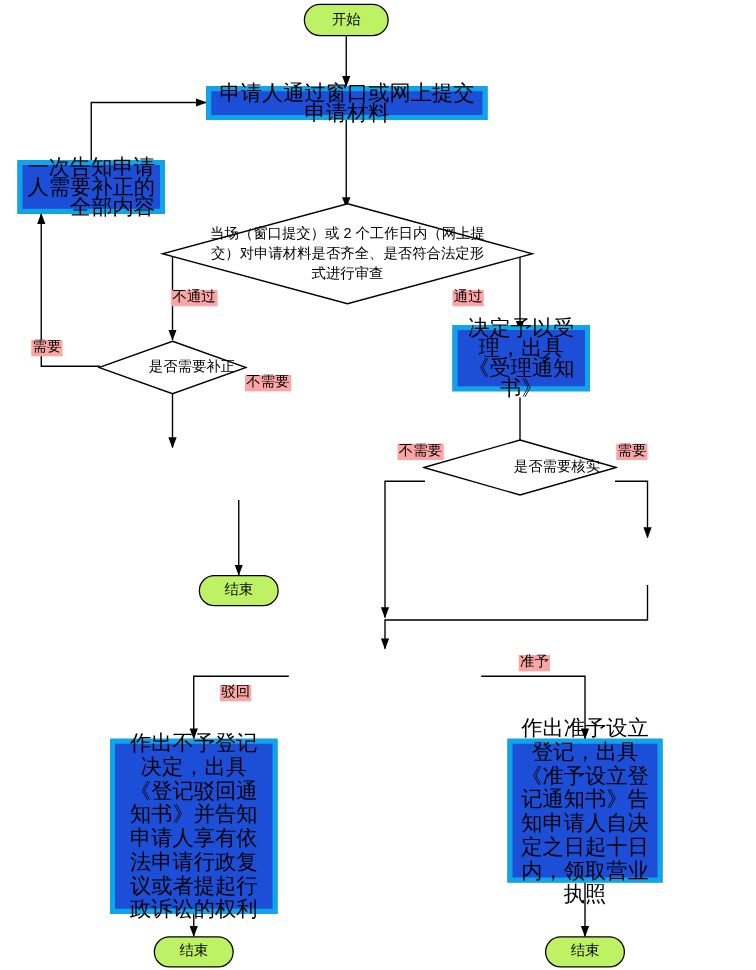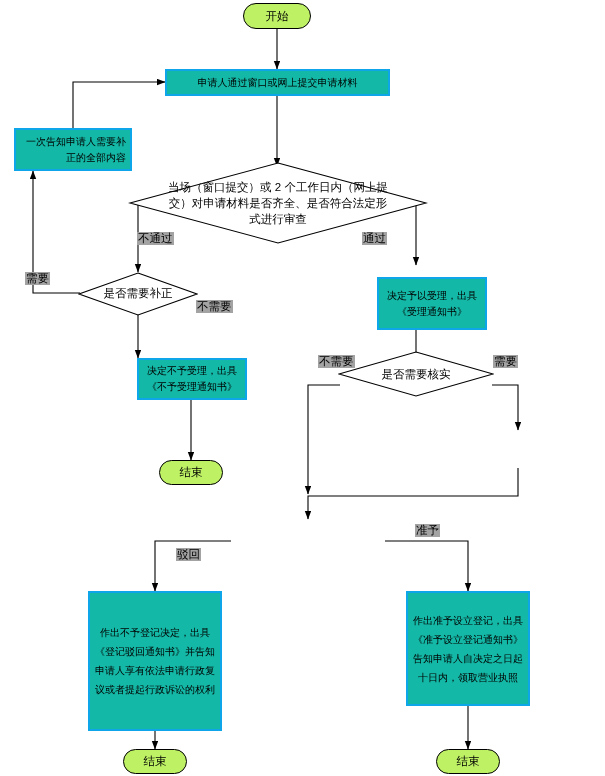--- a/index.html
+++ b/index.html
@@ -8,35 +8,35 @@
     background:#ffffff;
     font-family:"Liberation Sans","DejaVu Sans",sans-serif;
     color:#000;
     position:relative;
     overflow:hidden;
   }
   #diagram{position:absolute;left:0;top:0;width:605px;height:776px;}
   svg.lines{position:absolute;left:0;top:0;width:605px;height:776px;pointer-events:none;}
   .node{position:absolute;box-sizing:border-box;display:flex;align-items:center;justify-content:center;text-align:center;}
   .box{
-    border:2px solid #0ea5e9;background:#14b8a6;
-    font-size:10px;line-height:16px;padding:3px 4px;
+    border:4px solid #0ea5e9;background:#1d4ed8;
+    font-size:17px;line-height:16px;padding:3px 4px;
   }
   .terminator{
     border:1px solid #000;background:#bef264;border-radius:14px;
     font-size:11.5px;line-height:15px;
   }
   .diamond-wrap{position:absolute;}
   .diamond-wrap .dtext{
     position:absolute;left:0;top:0;width:100%;height:100%;
-    display:flex;align-items:center;justify-content:center;text-align:center;
+    display:flex;align-items:center;justify-content:flex-end;text-align:center;
     font-size:11.5px;line-height:16px;box-sizing:border-box;padding:0 6px;
   }
   .edge-label{
-    position:absolute;font-size:11.5px;line-height:13px;background:#a3a3a3;
+    position:absolute;font-size:11.5px;line-height:13px;background:#fca5a5;
     padding:0 1px;white-space:nowrap;
   }
 </style>
 </head>
 <body>
 
 <div id="diagram">
 
   <svg class="lines" viewBox="0 0 605 776">
     <defs>
@@ -98,36 +98,33 @@
 
   <div class="diamond-wrap" style="left:128px;top:161px;width:300px;height:84px;">
     <svg width="300" height="84" viewBox="0 0 300 84">
       <polygon points="150,2 298,42 150,82 2,42" fill="#fff" stroke="#000" stroke-width="1.1"></polygon>
     </svg>
     <div class="dtext" style="padding:0 38px;">
       <span>当场（窗口提交）或 2 个工作日内（网上提交）对申请材料是否齐全、是否符合法定形式进行审查</span>
     </div>
   </div>
 
-  <div class="diamond-wrap" style="left:78px;top:272px;width:120px;height:44px;font-family:Liberation Mono, monospace;">
+  <div class="diamond-wrap" style="left:78px;top:272px;width:120px;height:44px;">
     <svg width="120" height="44" viewBox="0 0 120 44">
       <polygon points="60,1 119,22 60,43 1,22" fill="#fff" stroke="#000" stroke-width="1.1"></polygon>
     </svg>
     <div class="dtext" style="padding:0 10px;">
       <span>是否需要补正</span>
     </div>
   </div>
 
-  <div class="node box" style="left:362px;top:277px;width:110px;height:53px;margin-left:15px;">
+  <div class="node box" style="left:362px;top:260px;width:110px;height:53px;">
     <span>决定予以受理，出具《受理通知书》</span>
   </div>
 
-  <div class="node box" style="left:137px;top:358px;width:110px;height:42px;">
-    <span>决定不予受理，出具《不予受理通知书》</span>
-  </div>
 
   <div class="node terminator" style="left:159px;top:460px;width:64px;height:25px;">
     <span>结束</span>
   </div>
 
   <div class="diamond-wrap" style="left:338px;top:351px;width:156px;height:46px;">
     <svg width="156" height="46" viewBox="0 0 156 46">
       <polygon points="78,1 155,23 78,45 1,23" fill="#fff" stroke="#000" stroke-width="1.1"></polygon>
     </svg>
     <div class="dtext" style="padding:0 14px;">

